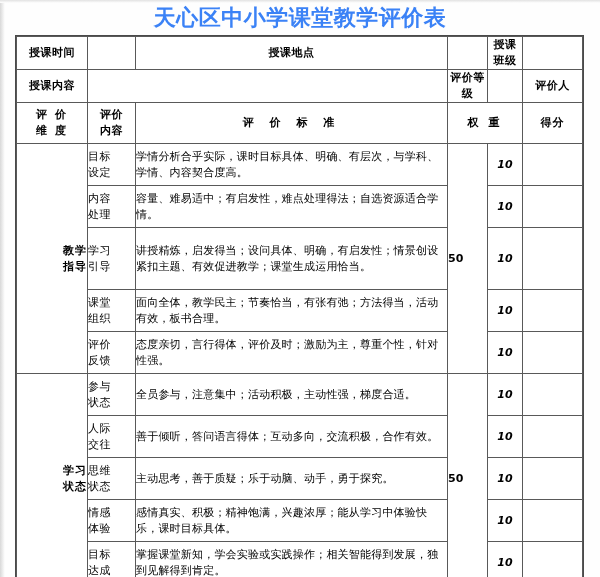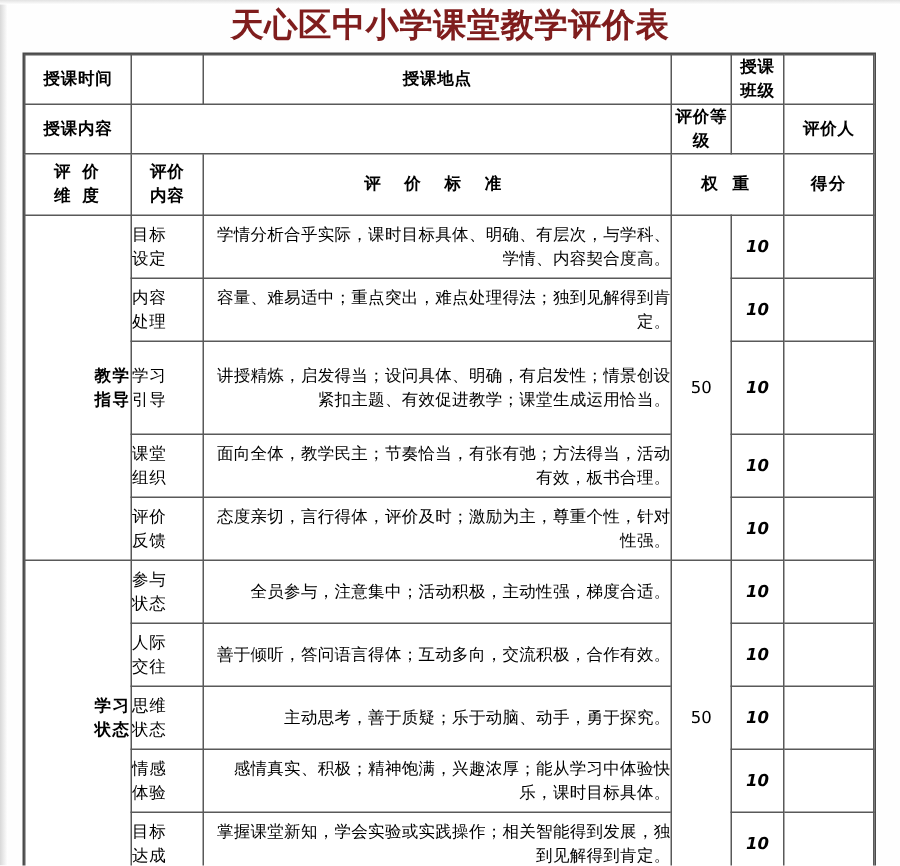--- a/index.html
+++ b/index.html
@@ -36,21 +36,21 @@
   .doc-title {
     position: absolute;
     left: 0;
     top: 4px;
     width: 600px;
     text-align: center;
     font-size: 22px;
     font-weight: bold;
     letter-spacing: 0.5px;
     line-height: 28px;
-    color: #7f1d1d;
+    color: #3b82f6;
   }
   table.form {
     position: absolute;
     left: 16px;
     top: 36px;
     width: 566px;
     border-collapse: collapse;
     table-layout: fixed;
   }
   table.form td {
@@ -91,29 +91,28 @@
     letter-spacing: 1px;
     line-height: 18px;
   }
   .content-cell {
     text-align: left;
     font-size: 11.5px;
     line-height: 17px;
     letter-spacing: 0.5px;
   }
   .criteria {
-    text-align: right;
+    text-align: left;
     font-size: 12px;
     line-height: 20.5px;
     padding: 2px 5px 2px 6px;
     letter-spacing: 0.2px;
   }
   .weight-total {
-    text-align: center;
-    font-weight: normal;
+    font-weight: bold;
     font-size: 13px;
   }
   .weight-item {
     text-align: center;
     font-weight: bold;
     font-size: 12.5px;
     vertical-align: top;
     padding-top: 2px;
     font-style: italic;
   }
@@ -189,21 +188,21 @@
         <td class="weight-total" rowspan="5">50</td>
         <td class="weight-item">10</td>
         <td class="blank"></td>
       </tr>
 
       <tr class="row-2line">
         <td class="content-cell">
           <div>内容</div>
           <div>处理</div>
         </td>
-        <td class="criteria">容量、难易适中；重点突出，难点处理得法；独到见解得到肯定。</td>
+        <td class="criteria">容量、难易适中；有启发性，难点处理得法；自选资源适合学情。</td>
         <td class="weight-item">10</td>
         <td class="blank"></td>
       </tr>
 
       <tr class="row-3line">
         <td class="content-cell">
           <div>学习</div>
           <div>引导</div>
         </td>
         <td class="criteria">讲授精炼，启发得当；设问具体、明确，有启发性；情景创设紧扣主题、有效促进教学；课堂生成运用恰当。</td>

